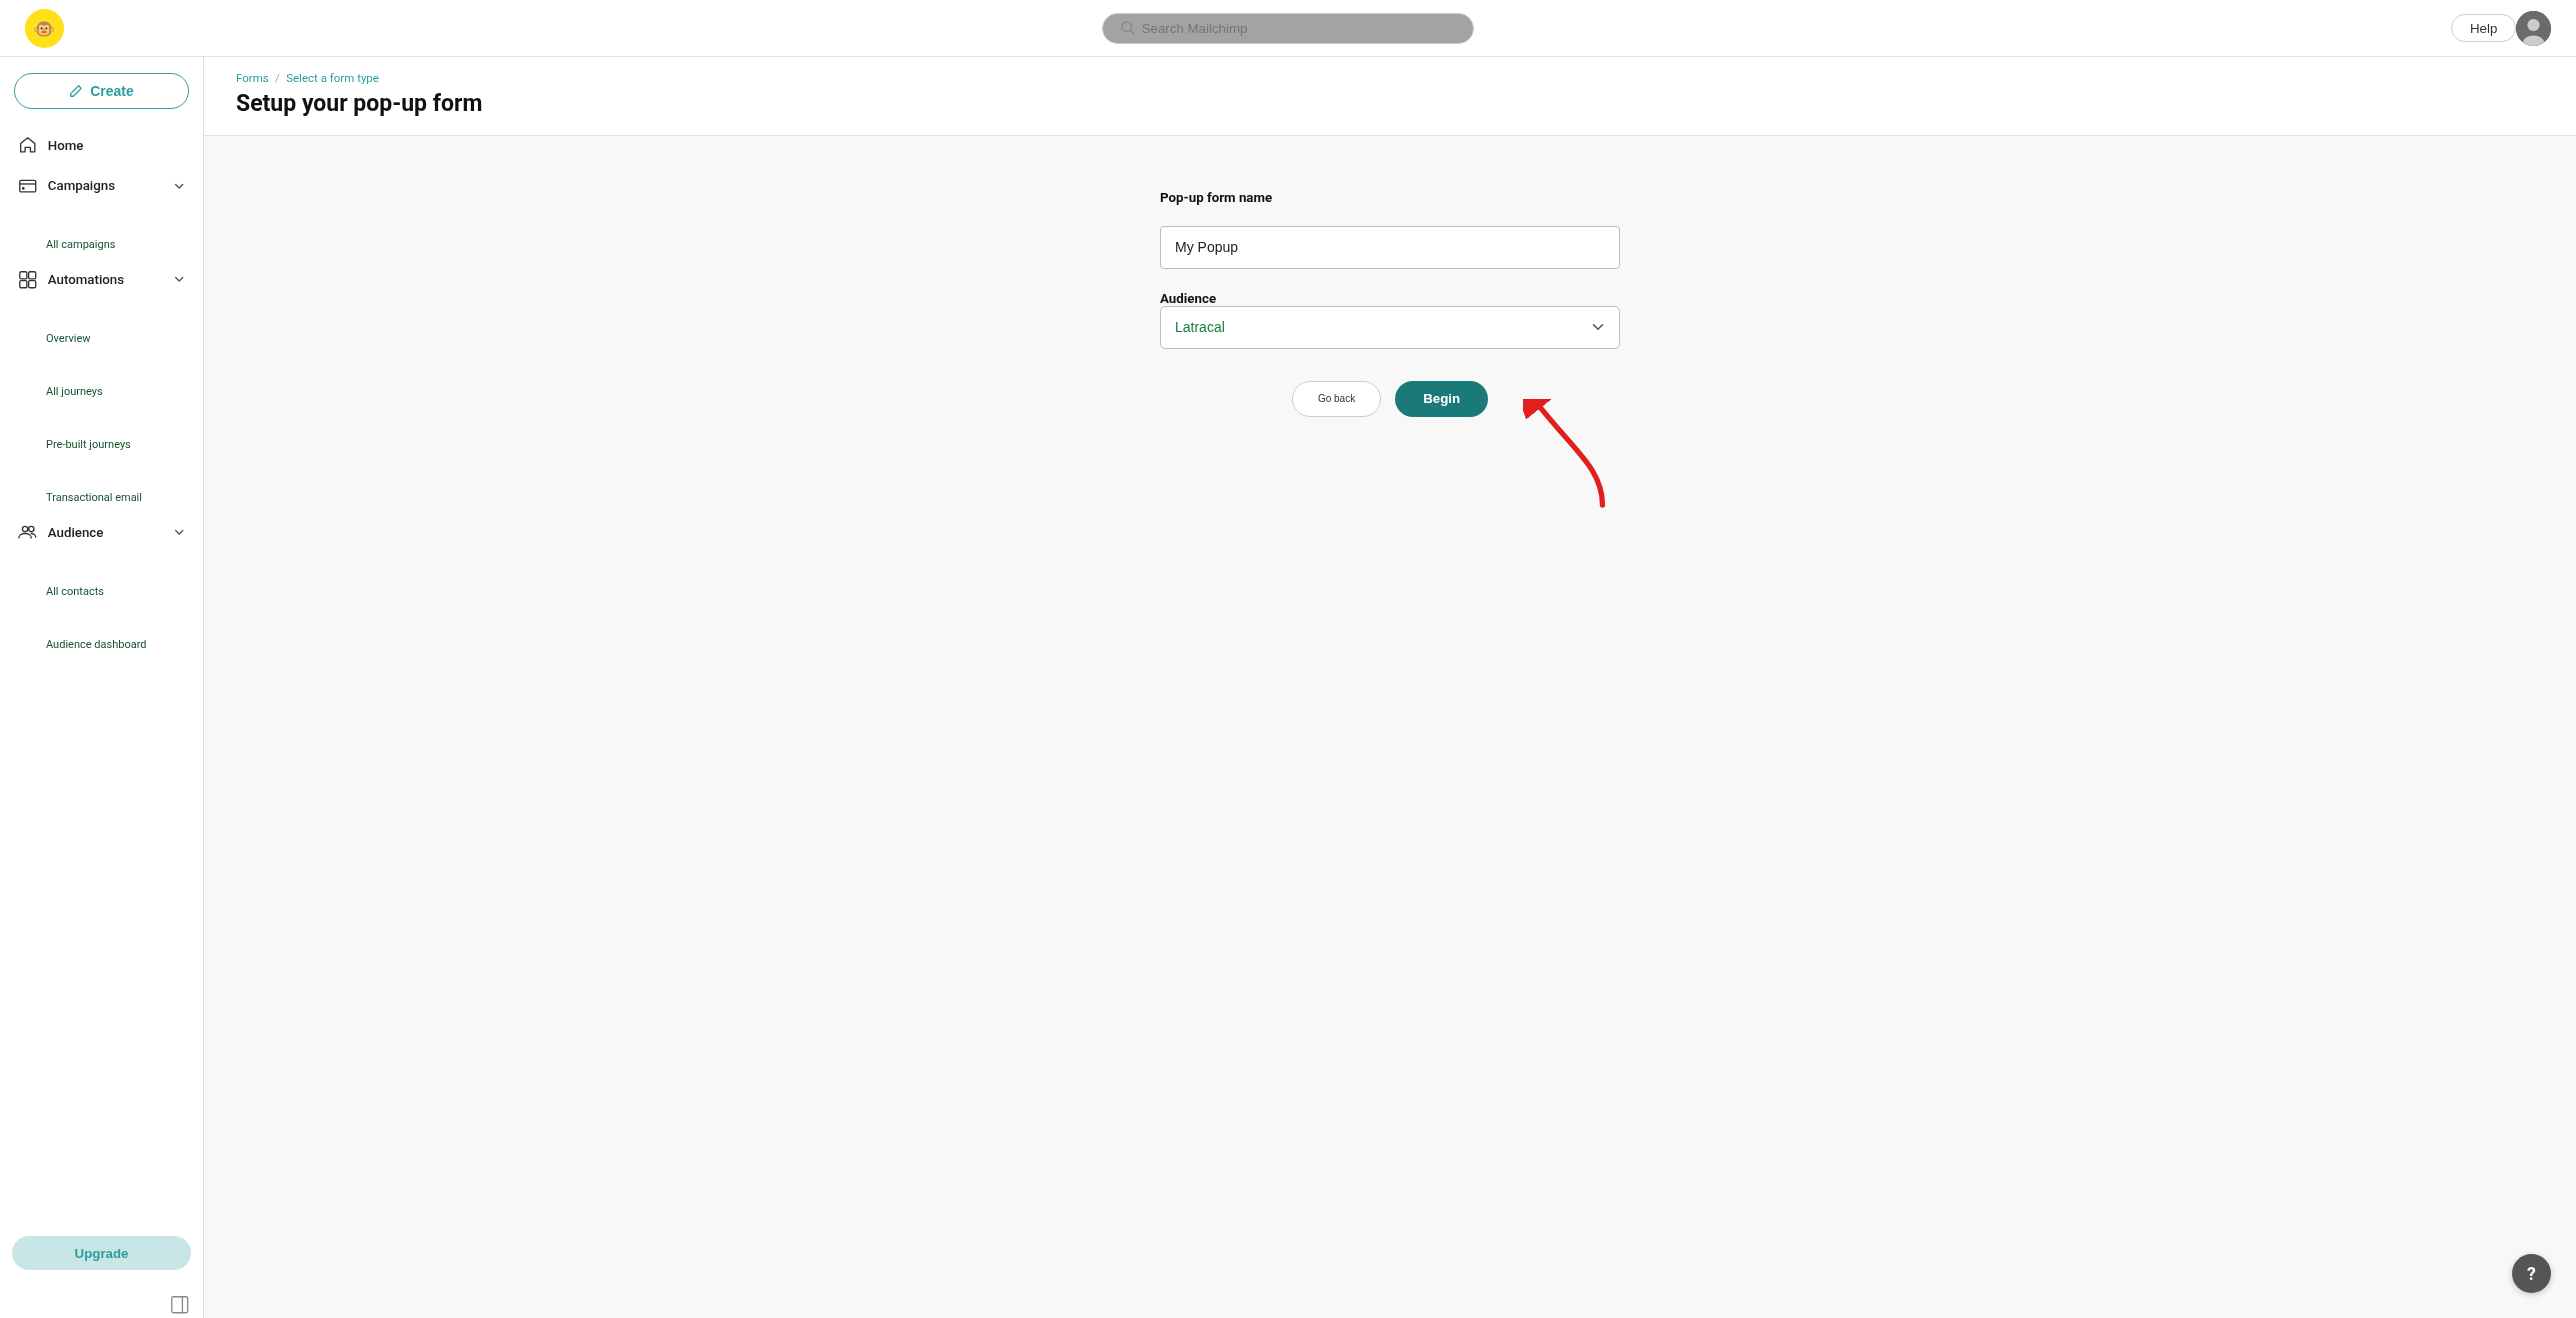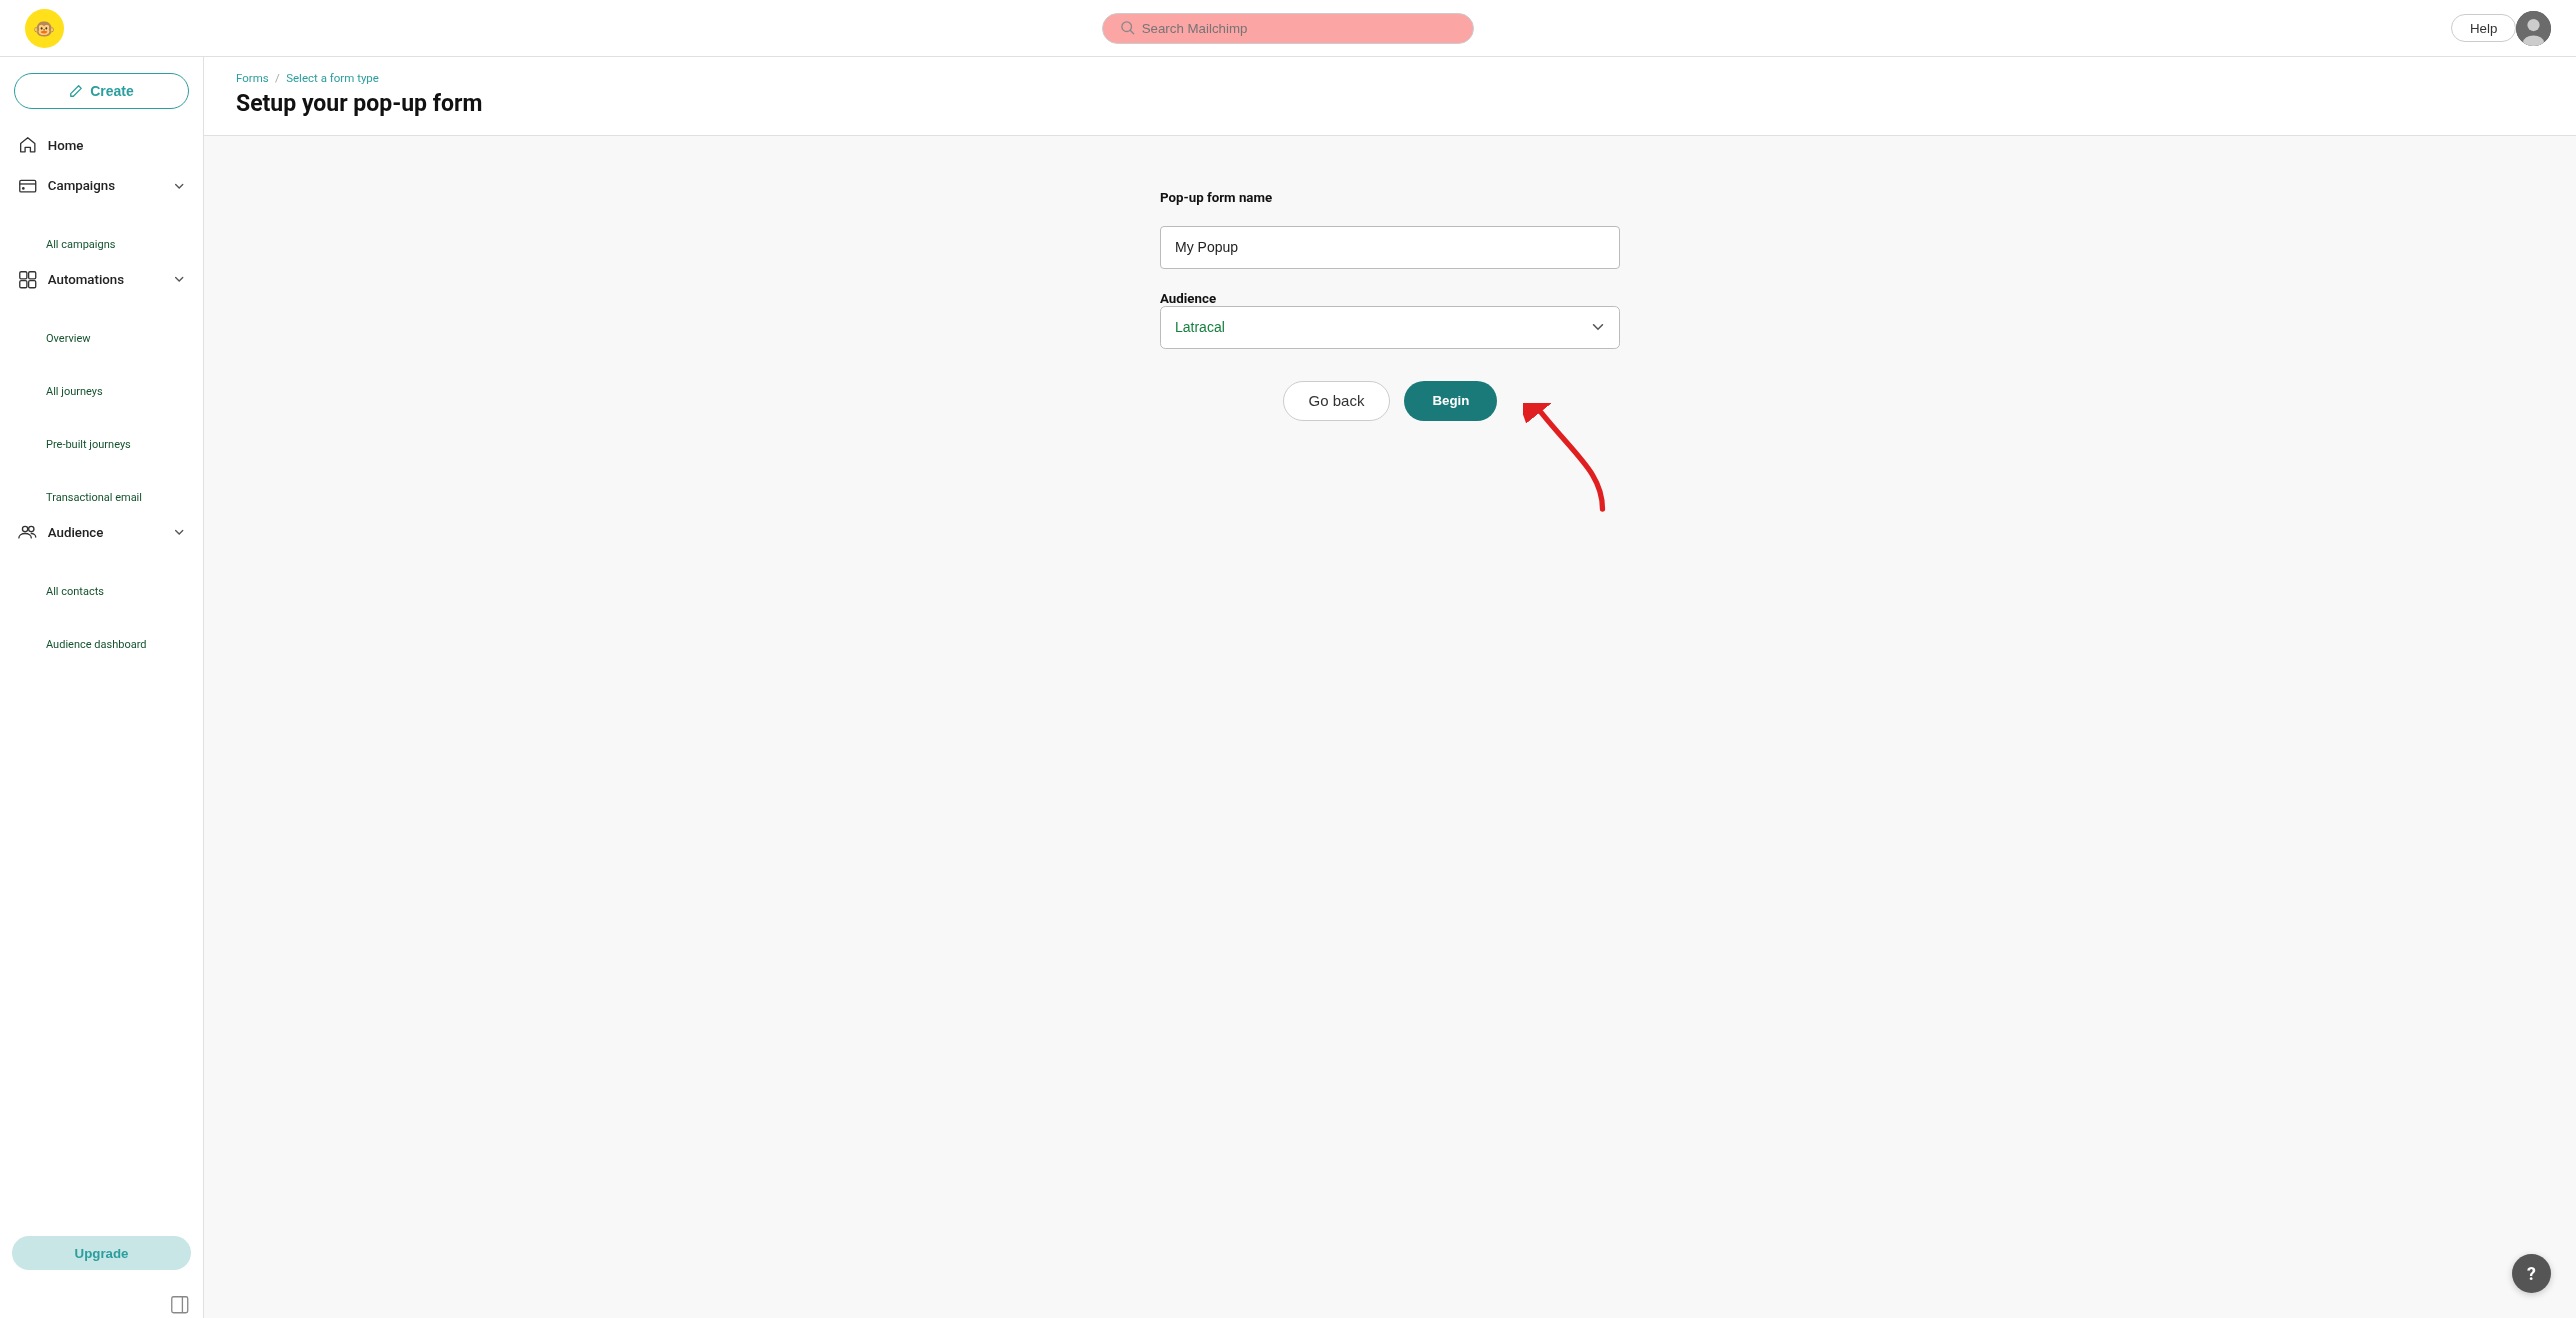--- a/index.html
+++ b/index.html
@@ -32,21 +32,21 @@
       width: 39px;
       height: 39px;
     }
     .search-bar {
       display: flex;
       align-items: center;
       border: 1.3px solid #ccc;
       border-radius: 44px;
       padding: 7px 17.7px;
       width: 372px;
-      background: #fca5a5;
+      background: #a3a3a3;
       position: absolute;
       left: 50%;
       transform: translateX(-50%);
     }
     .search-bar input {
       border: none;
       outline: none;
       font-size: 13.3px;
       color: #333;
       width: 100%;
@@ -235,21 +235,21 @@
     }
     .form-actions {
       display: flex;
       gap: 14px;
       justify-content: center;
     }
     .go-back-btn {
       border: 1.3px solid #ccc;
       border-radius: 44px;
       padding: 10.6px 25px;
-      font-size: 15px;
+      font-size: 10px;
       background: #fff;
       color: #333;
       cursor: pointer;
       font-weight: 500;
     }
     .begin-btn {
       border: none;
       border-radius: 44px;
       padding: 10.6px 28px;
       font-size: 13.3px;

